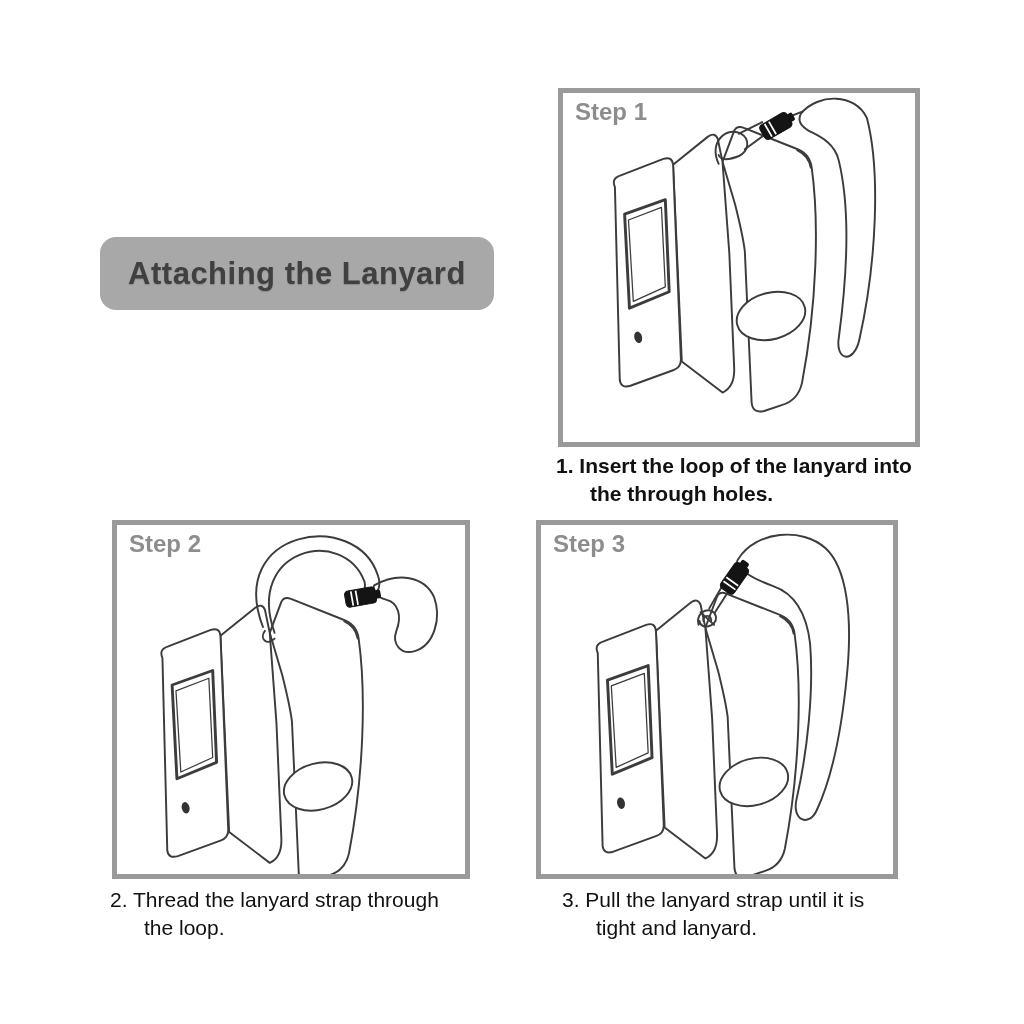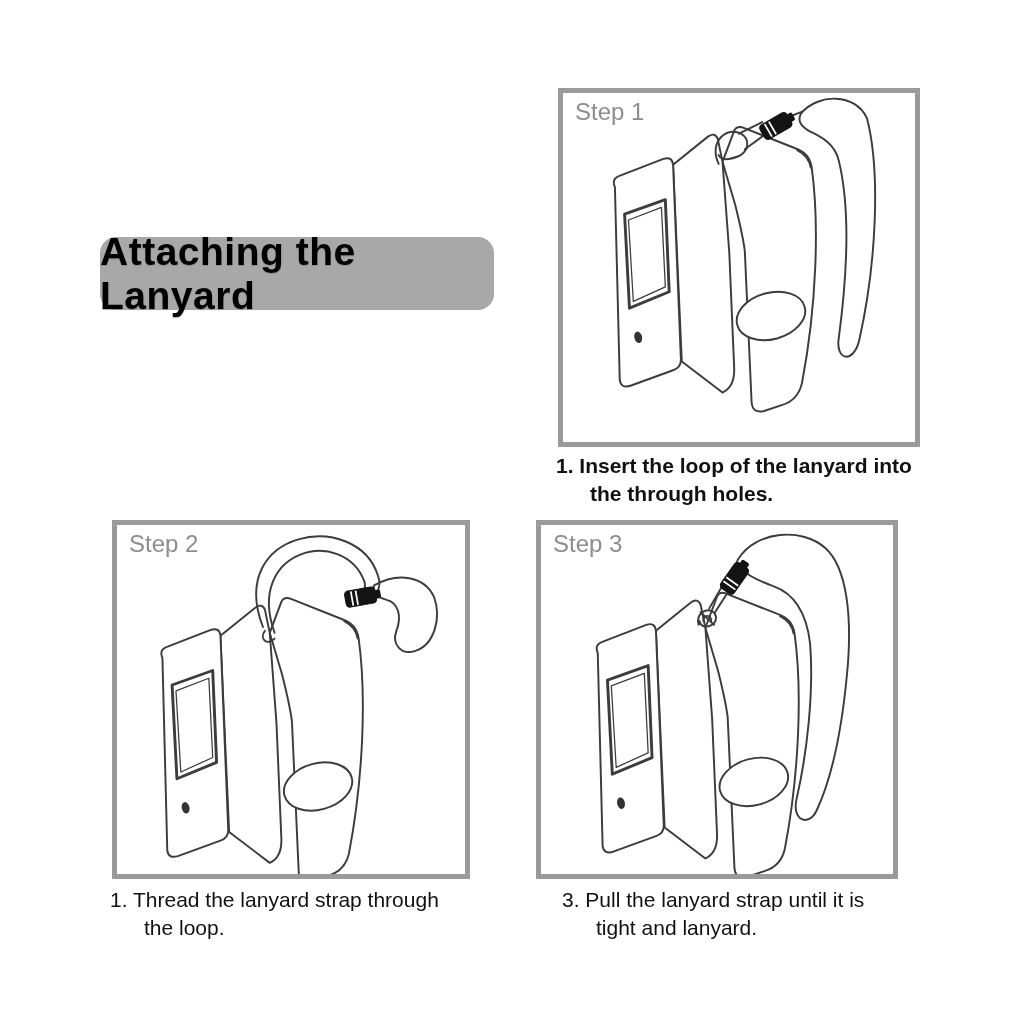--- a/index.html
+++ b/index.html
@@ -6,30 +6,30 @@
   .canvas{
     position:relative;width:1024px;height:1024px;background:#ffffff;
     font-family:"Liberation Sans", sans-serif;overflow:hidden;
   }
   .title-badge{
     position:absolute;left:100px;top:237px;width:394px;height:73px;
     background:#a8a8a8;border-radius:16px;
     display:flex;align-items:center;justify-content:center;
   }
   .title-badge span{
-    color:#000000;font-weight:bold;font-size:39px;letter-spacing:0.5px;
+    color:#404040;font-weight:bold;font-size:31px;letter-spacing:0.5px;
     text-shadow:0 1px 1px rgba(120,120,120,0.6);
   }
   .step-box{position:absolute;border:5px solid #9a9a9a;background:#fff;}
   .box-step1{left:558px;top:88px;width:352px;height:349px;}
   .box-step2{left:112px;top:520px;width:348px;height:349px;}
   .box-step3{left:536px;top:520px;width:352px;height:349px;}
   .step-label{
     position:absolute;left:12px;top:5px;color:#8d8d8d;
-    font-weight:normal;font-size:24px;z-index:2;
+    font-weight:bold;font-size:24px;z-index:2;
   }
   .illus{position:absolute;left:0;top:0;width:100%;height:100%;}
   .caption{position:absolute;color:#111111;font-size:21px;line-height:1.35;}
   .caption .cap2{margin-left:34px;}
   .cap-step1{left:556px;top:452px;font-weight:bold;}
   .cap-step2{left:110px;top:886px;}
   .cap-step3{left:562px;top:886px;}
   .defs-holder{position:absolute;width:0;height:0;overflow:hidden;}
 </style>
 </head>
@@ -108,21 +108,21 @@
 
         <path d="M151,105 C112,4 248,-18 270,52 C274,64 269,73 260,75"></path>
         <path d="M163,111 C132,24 234,0 256,58 C258,66 254,71 248,71"></path>
 
         <path d="M153,109 C147,117 155,125 163,117"></path>
       </g>
       <use href="#ferrule" transform="translate(252,74) rotate(-10)"></use>
     </svg>
   </div>
   <div class="caption cap-step2">
-    <div class="cap1">1. Thread the lanyard strap through</div>
+    <div class="cap1">2. Thread the lanyard strap through</div>
     <div class="cap2">the loop.</div>
   </div>
 
   <div class="step-box box-step3">
     <div class="step-label">Step 3</div>
     <svg class="illus" viewBox="0 0 360 360">
       <use href="#dev" transform="translate(5,20)"></use>
       <g fill="none" stroke="#3c3c3c" stroke-width="2" stroke-linecap="round" stroke-linejoin="round">
 
         <path fill="#ffffff" d="M202,35 C220,6 268,2 292,24 C314,44 320,95 314,155

